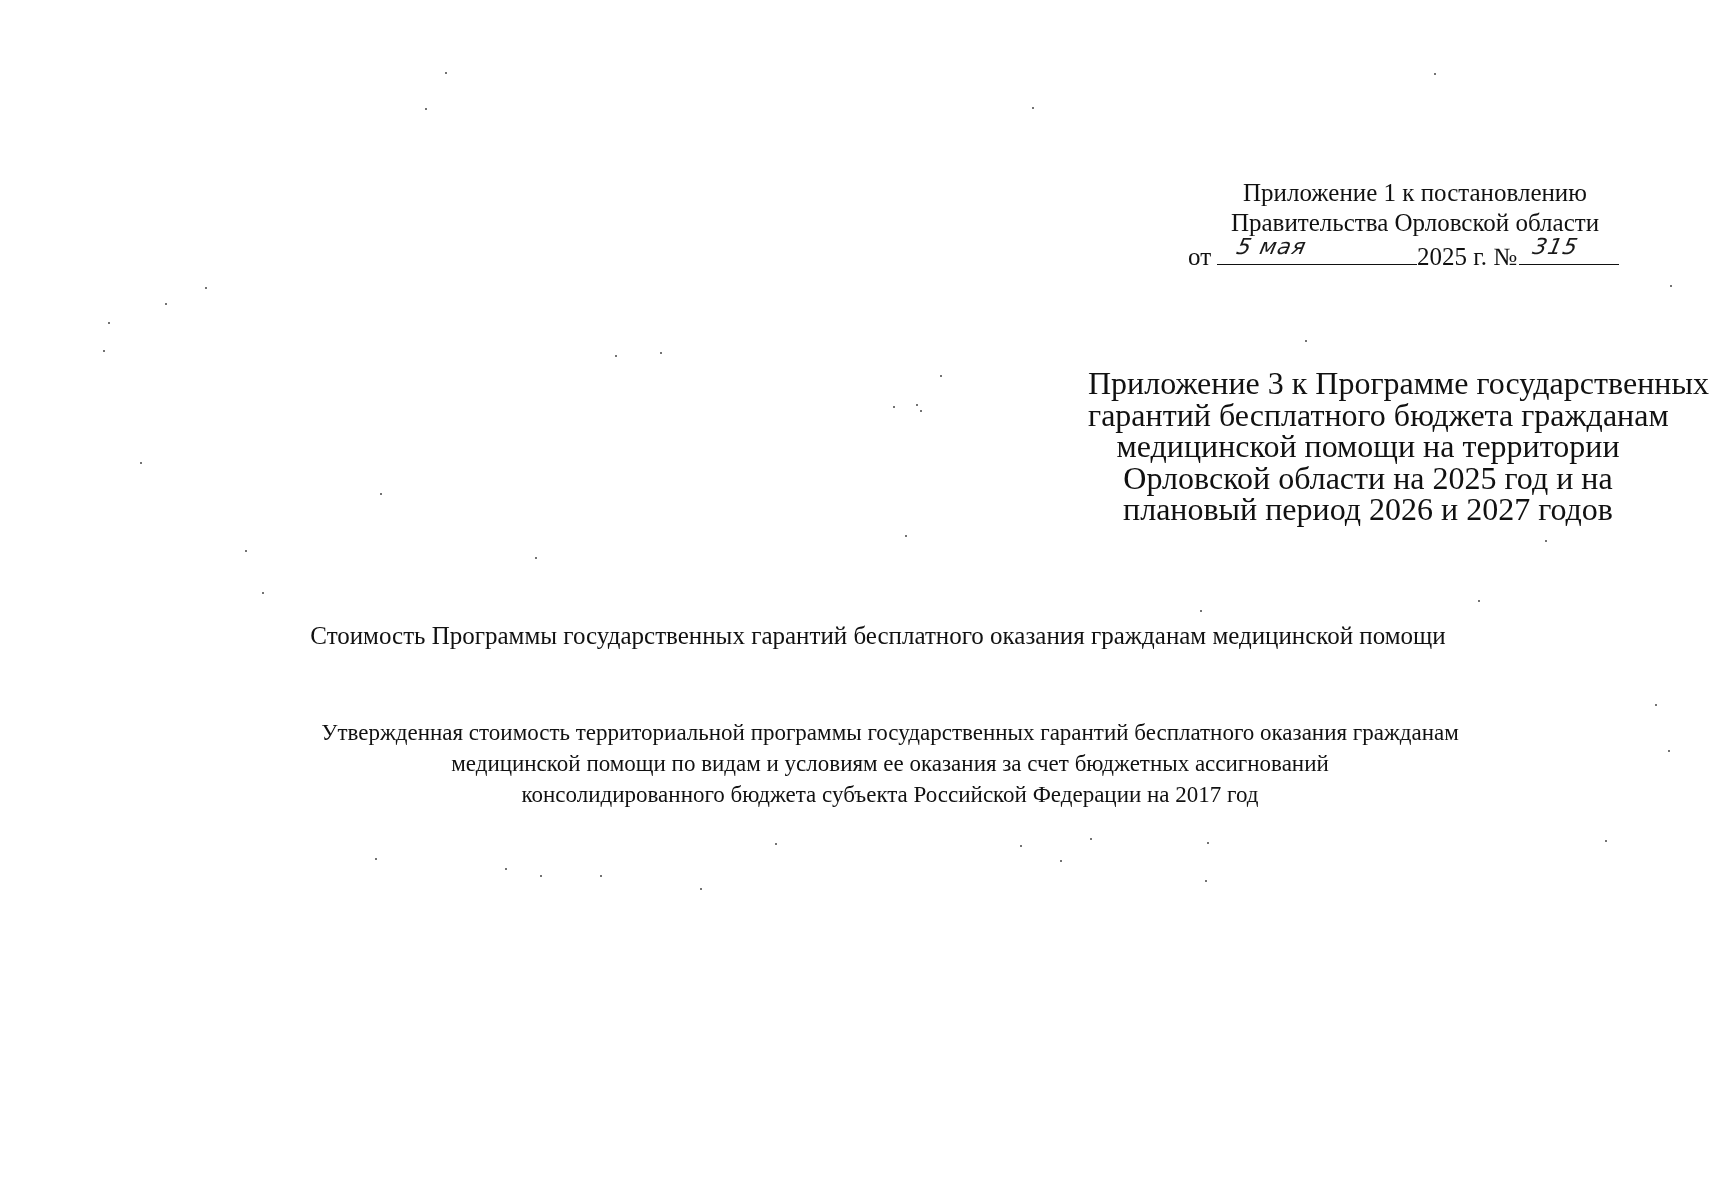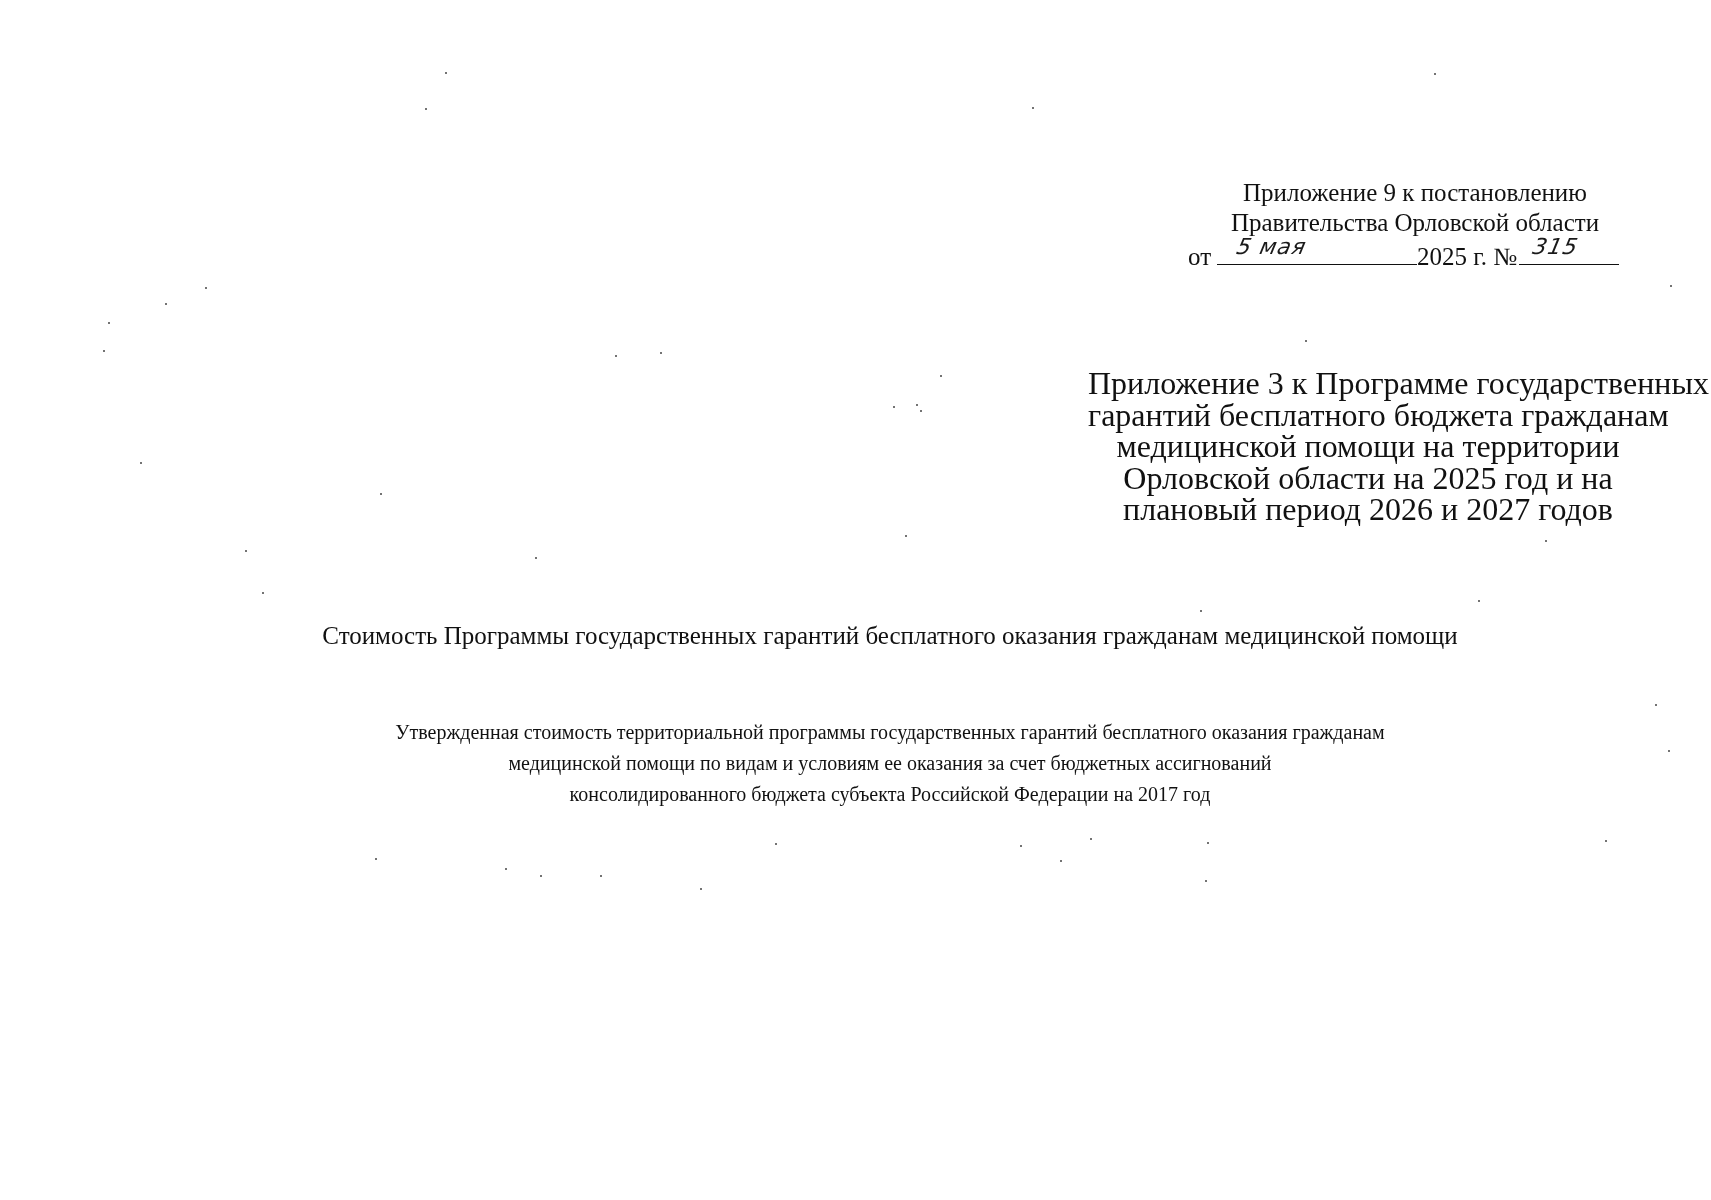--- a/index.html
+++ b/index.html
@@ -71,50 +71,50 @@
     .appendix3 {
       left: 1088px;
       top: 368px;
       width: 560px;
       font-size: 32px;
       line-height: 31.5px;
     }
 
     
     .title {
-      left: 180px;
+      left: 168px;
       top: 620px;
       width: 1420px;
       font-size: 25px;
       line-height: 31px;
     }
     .subtitle {
       left: 180px;
       top: 717px;
       width: 1420px;
-      font-size: 20px;
+      font-size: 23px;
       line-height: 31px;
     }
 
     
     .speck {
       position: absolute;
       width: 2px;
       height: 2px;
       background: #444;
       border-radius: 1px;
     }
   </style>
 </head>
 <body>
 
 <div class="page">
 
   <div class="block appendix2">
-    <span class="line">Приложение 9 к постановлению</span>
+    <span class="line">Приложение 1 к постановлению</span>
     <span class="line">Правительства Орловской области</span>
     <span class="date-line">
       <span>от</span><span class="fill date"><span class="handwritten">5 мая</span></span><span>2025 г. №</span><span class="fill num"><span class="handwritten">315</span></span>
     </span>
   </div>
 
   <div class="block appendix3">
     <span class="line">Приложение 3 к Программе государственных</span>
     <span class="line">гарантий бесплатного бюджета гражданам</span>
     <span class="line">медицинской помощи на территории</span>

